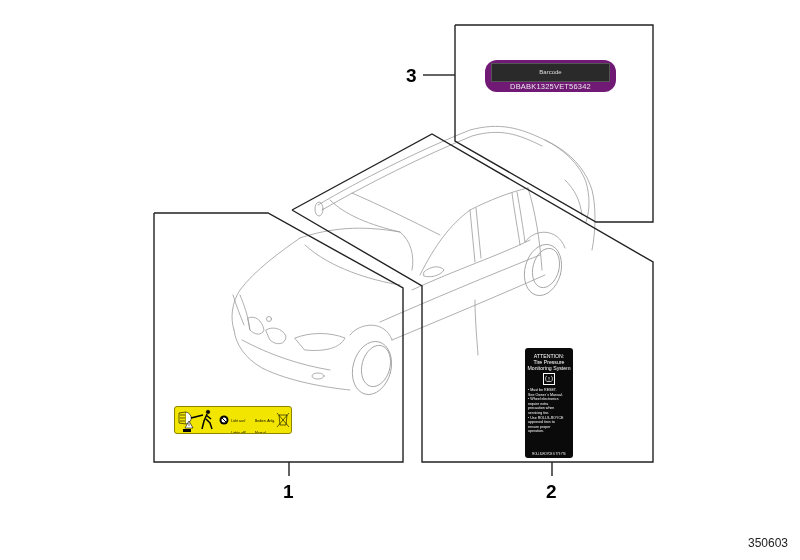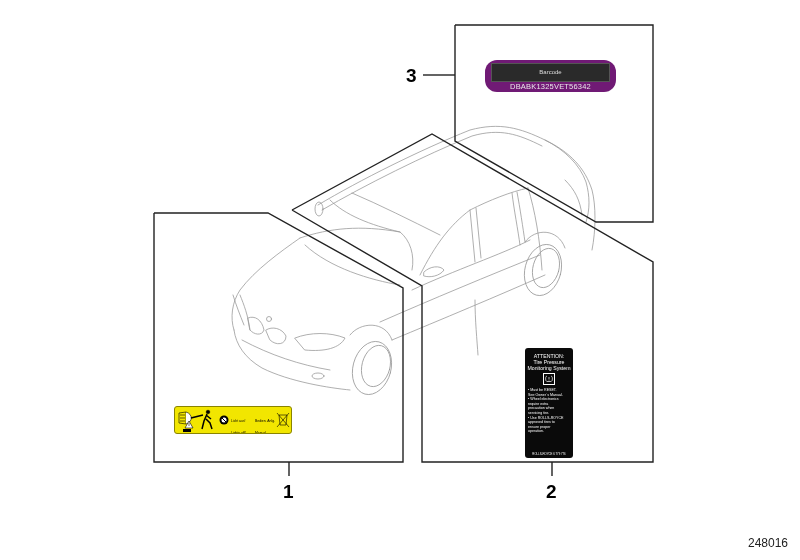--- a/index.html
+++ b/index.html
@@ -169,13 +169,13 @@
     <div>  precaution when</div>
     <div>  servicing tire.</div>
     <div>• Use ROLLS-ROYCE</div>
     <div>  approved tires to</div>
     <div>  ensure proper</div>
     <div>  operation.</div>
   </div>
   <div class="tpms-footer">ROLLS-ROYCE 6 779 776</div>
 </div>
 
-<div class="diagram-id">248016</div>
+<div class="diagram-id">350603</div>
 
 </body></html>

